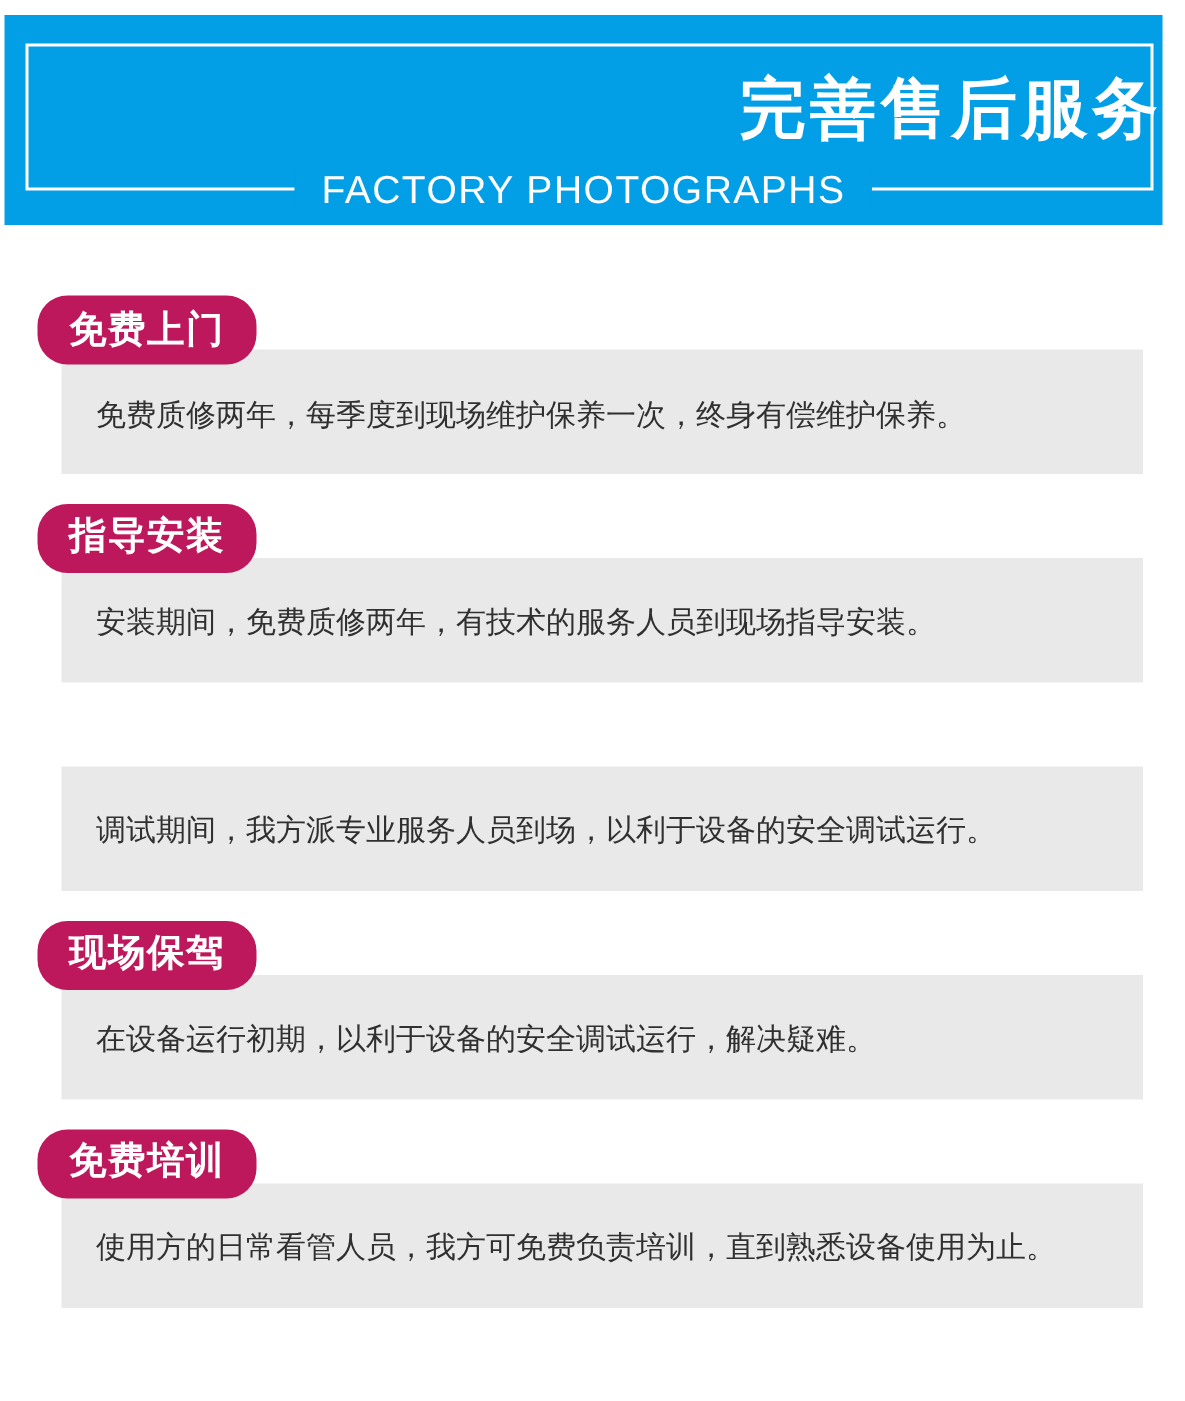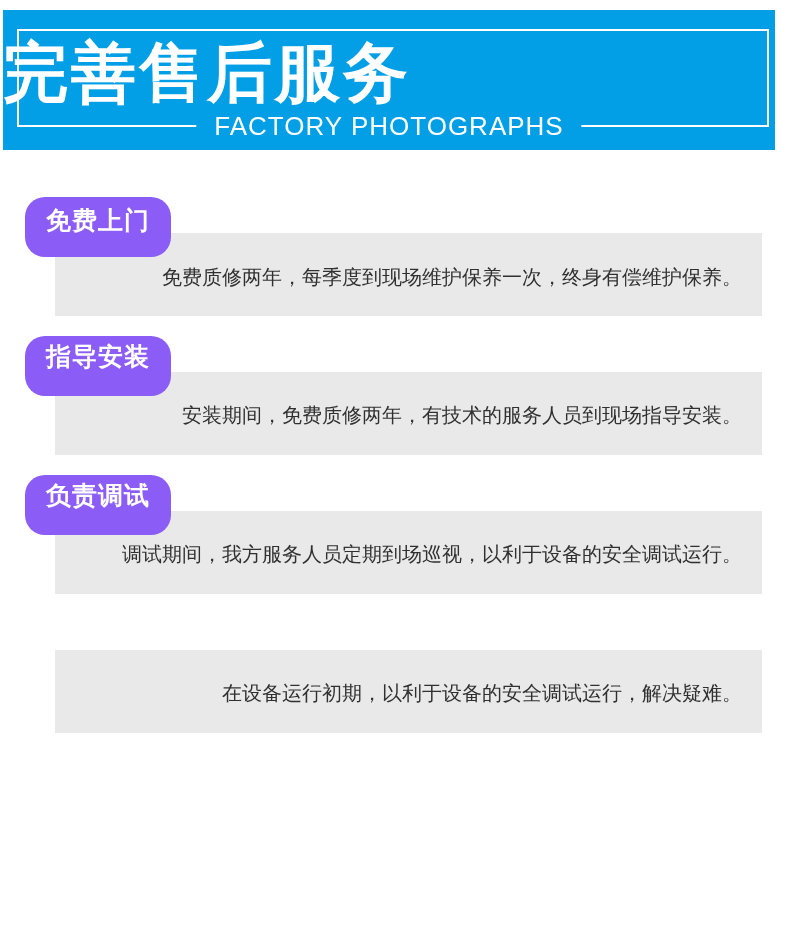--- a/index.html
+++ b/index.html
@@ -33,23 +33,23 @@
     left: 14px;
     right: 6px;
     bottom: 23px;
     border: 2px solid #ffffff;
   }
   .banner-title {
     position: absolute;
     top: 34px;
     left: 0;
     width: 100%;
-    text-align: left;
+    text-align: right;
     color: #ffffff;
-    font-size: 65px;
+    font-size: 44px;
     line-height: 58px;
     font-weight: bold;
     letter-spacing: 3px;
     z-index: 2;
   }
   .banner-sub {
     position: absolute;
     top: 101px;
     left: 50%;
     transform: translateX(-50%);
@@ -76,41 +76,40 @@
     margin-top: 47px;
   }
   .svc + .svc {
     margin-top: 20px;
     font-family: Liberation Mono, monospace;
   }
   .pill {
     position: absolute;
     top: 0;
     left: 0;
-    height: 60px;
+    height: 46px;
     line-height: 46px;
     padding: 0 21px;
     border-radius: 20px;
-    background: #8b5cf6;
+    background: #be185d;
     color: #ffffff;
     font-size: 25px;
     font-weight: bold;
     letter-spacing: 1px;
     z-index: 1;
     white-space: nowrap;
   }
   .box {
     position: relative;
-    margin: -10px 3px 0 30px;
+    margin: -10px 3px 0 16px;
     background: #e9e9e9;
     padding: 26px 20px 20px 23px;
     font-size: 20px;
     line-height: 37px;
     color: #303030;
-    text-align: right;
   }
 </style>
 </head>
 <body>
 
 <div class="page">
 
   <div class="banner">
     <div class="banner-frame"></div>
     <div class="banner-title">完善售后服务</div>
@@ -123,24 +122,28 @@
       <div class="pill">免费上门</div>
       <div class="box">免费质修两年，每季度到现场维护保养一次，终身有偿维护保养。</div>
     </section>
 
     <section class="svc">
       <div class="pill">指导安装</div>
       <div class="box">安装期间，免费质修两年，有技术的服务人员到现场指导安装。</div>
     </section>
 
     <section class="svc">
-      <div class="pill">负责调试</div>
-      <div class="box">调试期间，我方服务人员定期到场巡视，以利于设备的安全调试运行。</div>
+      <div class="box">调试期间，我方派专业服务人员到场，以利于设备的安全调试运行。</div>
     </section>
 
     <section class="svc">
+      <div class="pill">现场保驾</div>
       <div class="box">在设备运行初期，以利于设备的安全调试运行，解决疑难。</div>
     </section>
 
+    <section class="svc">
+      <div class="pill">免费培训</div>
+      <div class="box">使用方的日常看管人员，我方可免费负责培训，直到熟悉设备使用为止。</div>
+    </section>
 
   </div>
 
 </div>
 
 </body></html>

